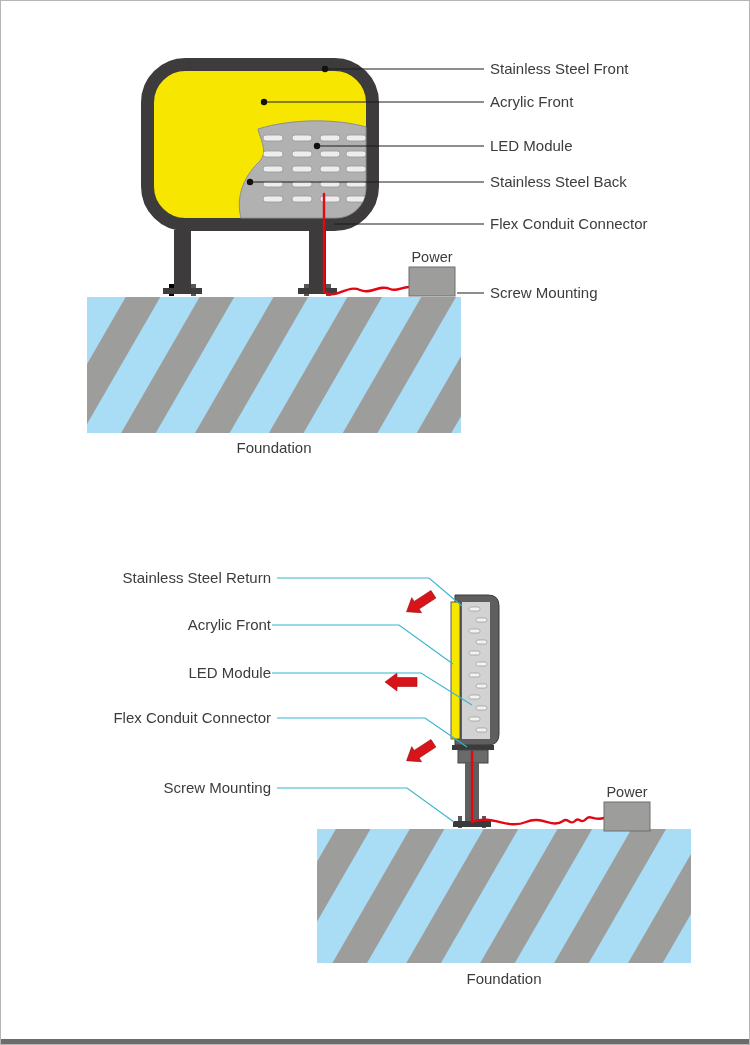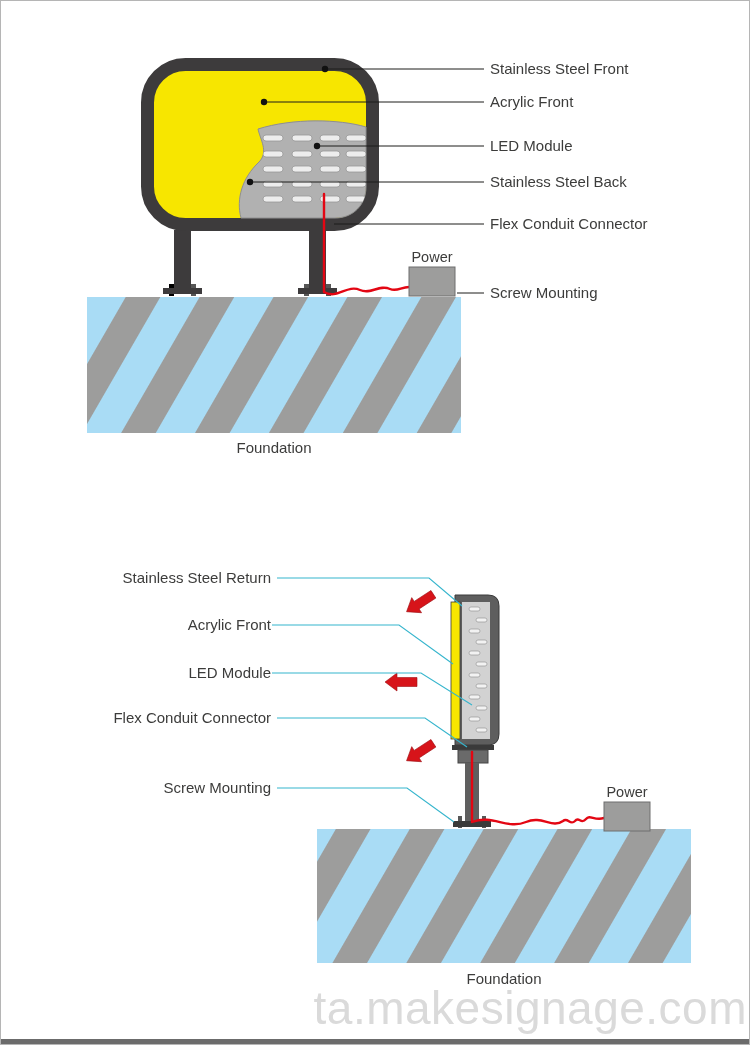--- a/index.html
+++ b/index.html
@@ -157,15 +157,14 @@
       </g>
 
       <text class="lbl" x="270" y="582" text-anchor="end">Stainless Steel Return</text>
       <text class="lbl" x="270" y="629" text-anchor="end">Acrylic Front</text>
       <text class="lbl" x="270" y="677" text-anchor="end">LED Module</text>
       <text class="lbl" x="270" y="722" text-anchor="end">Flex Conduit Connector</text>
       <text class="lbl" x="270" y="792" text-anchor="end">Screw Mounting</text>
     </g>
   </svg>
 
-  <div class="watermark">ta.makesignage.com</div>
   <div class="bottom-bar"></div>
 </div>
 
 </body></html>

